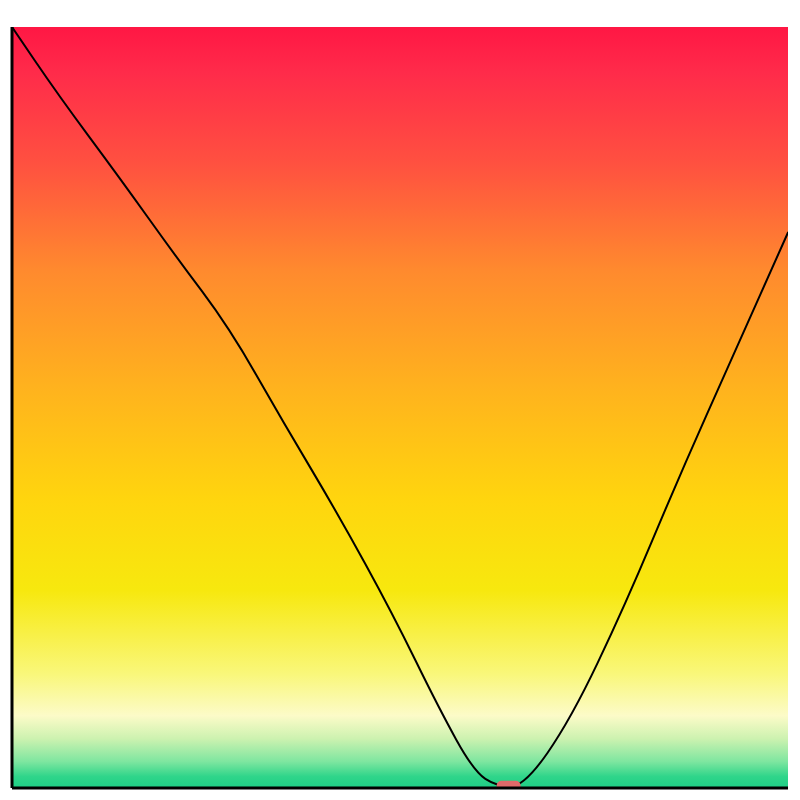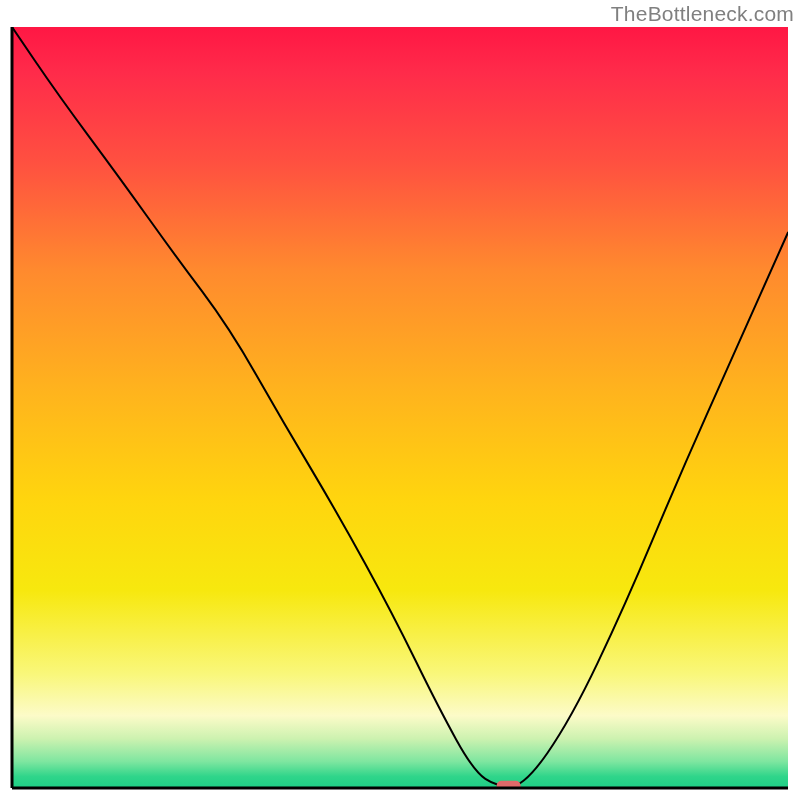--- a/index.html
+++ b/index.html
@@ -32,21 +32,20 @@
     left: 0;
     width: 800px;
     height: 800px;
     display: block;
   }
 </style>
 </head>
 <body>
 <div class="stage">
 
-  <div class="watermark">TheBottleneck.com</div>
 
   <svg class="chart" viewBox="0 0 800 800">
     <defs>
       <linearGradient id="bg-grad" x1="0" y1="0" x2="0" y2="1">
           <stop offset="0.00%" stop-color="#ff1744"></stop>
           <stop offset="6.00%" stop-color="#ff2b4a"></stop>
           <stop offset="18.00%" stop-color="#ff5140"></stop>
           <stop offset="32.00%" stop-color="#ff8a2e"></stop>
           <stop offset="48.00%" stop-color="#ffb41d"></stop>
           <stop offset="62.00%" stop-color="#ffd50e"></stop>

